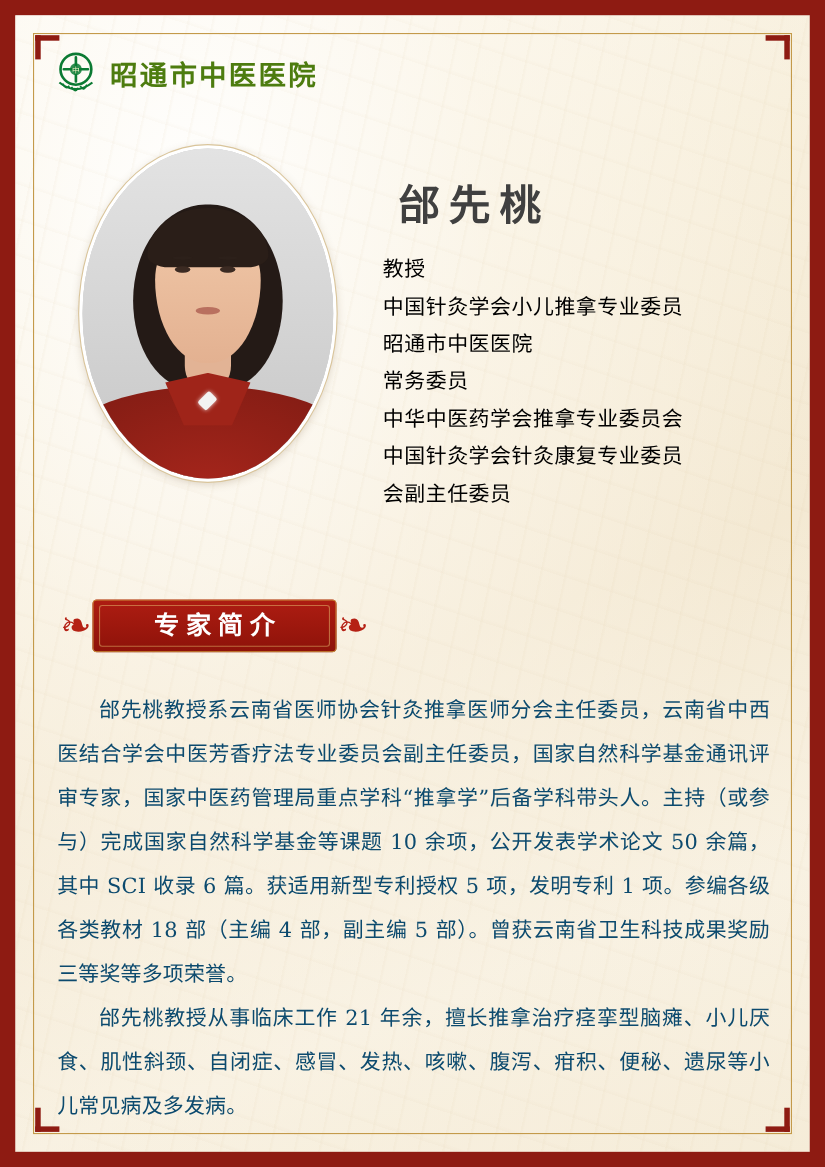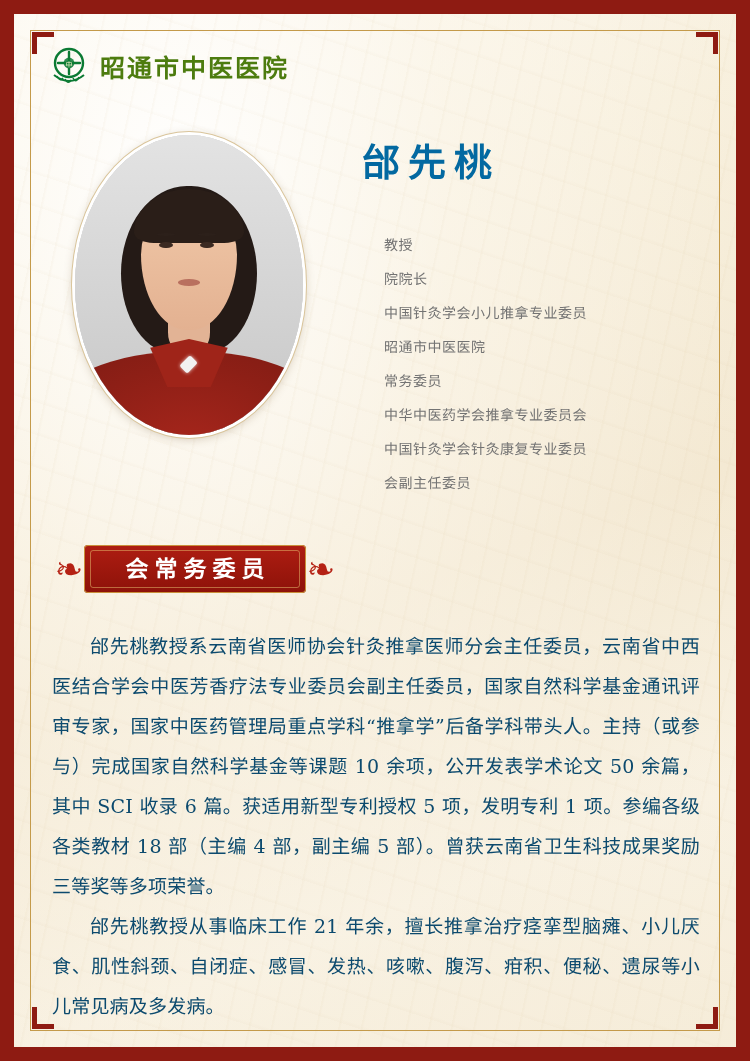--- a/index.html
+++ b/index.html
@@ -165,35 +165,35 @@
   }
   .p-pendant {
     position:absolute; left:47.5%; top:74%; width:5%; height:5%;
     background:#f2f2f2; transform: rotate(45deg); border-radius: 2px;
     box-shadow: 0 0 4px rgba(255,255,255,.8);
   }
 
   
   .doctor-name {
     position: absolute;
-    left: 362px; top: 132px;
+    left: 362px; top: 156px;
     font-family: "DejaVu Serif", "Liberation Serif", serif;
     font-size: 38px;
     font-weight: 700;
     letter-spacing: 8px;
-    color: #0369a1;
+    color: #404040;
   }
   .titles {
     position: absolute;
-    left: 384px; top: 228px;
+    left: 348px; top: 228px;
     width: 330px;
     font-family: "DejaVu Serif", "Liberation Serif", serif;
-    font-size: 14px;
+    font-size: 19px;
     line-height: 34px;
-    color: #737373;
+    color: #000000;
     letter-spacing: .5px;
   }
   .titles div { white-space: nowrap; }
 
   
   .ribbon {
     position: absolute;
     left: 48px; top: 545px;
     width: 294px; height: 48px;
   }
@@ -314,34 +314,33 @@
       <div class="p-mouth"></div>
       <div class="p-collar"></div>
       <div class="p-pendant"></div>
     </div>
   </div>
 
   <div class="doctor-name">邰先桃</div>
 
   <div class="titles">
     <div>教授</div>
-    <div>院院长</div>
     <div>中国针灸学会小儿推拿专业委员</div>
     <div>昭通市中医医院</div>
     <div>常务委员</div>
     <div>中华中医药学会推拿专业委员会</div>
     <div>中国针灸学会针灸康复专业委员</div>
     <div>会副主任委员</div>
   </div>
 
   <div class="ribbon">
     <div class="ribbon-swirl left">❧</div>
     <div class="ribbon-swirl right">❧</div>
     <div class="ribbon-body"></div>
-    <div class="ribbon-text">会常务委员</div>
+    <div class="ribbon-text">专家简介</div>
   </div>
 
   <div class="body-text">
     <p>邰先桃教授系云南省医师协会针灸推拿医师分会主任委员，云南省中西医结合学会中医芳香疗法专业委员会副主任委员，国家自然科学基金通讯评审专家，国家中医药管理局重点学科“推拿学”后备学科带头人。主持（或参与）完成国家自然科学基金等课题 10 余项，公开发表学术论文 50 余篇，其中 SCI 收录 6 篇。获适用新型专利授权 5 项，发明专利 1 项。参编各级各类教材 18 部（主编 4 部，副主编 5 部）。曾获云南省卫生科技成果奖励三等奖等多项荣誉。</p>
     <p>邰先桃教授从事临床工作 21 年余，擅长推拿治疗痉挛型脑瘫、小儿厌食、肌性斜颈、自闭症、感冒、发热、咳嗽、腹泻、疳积、便秘、遗尿等小儿常见病及多发病。</p>
   </div>
 
 </div>
 
 </body></html>

